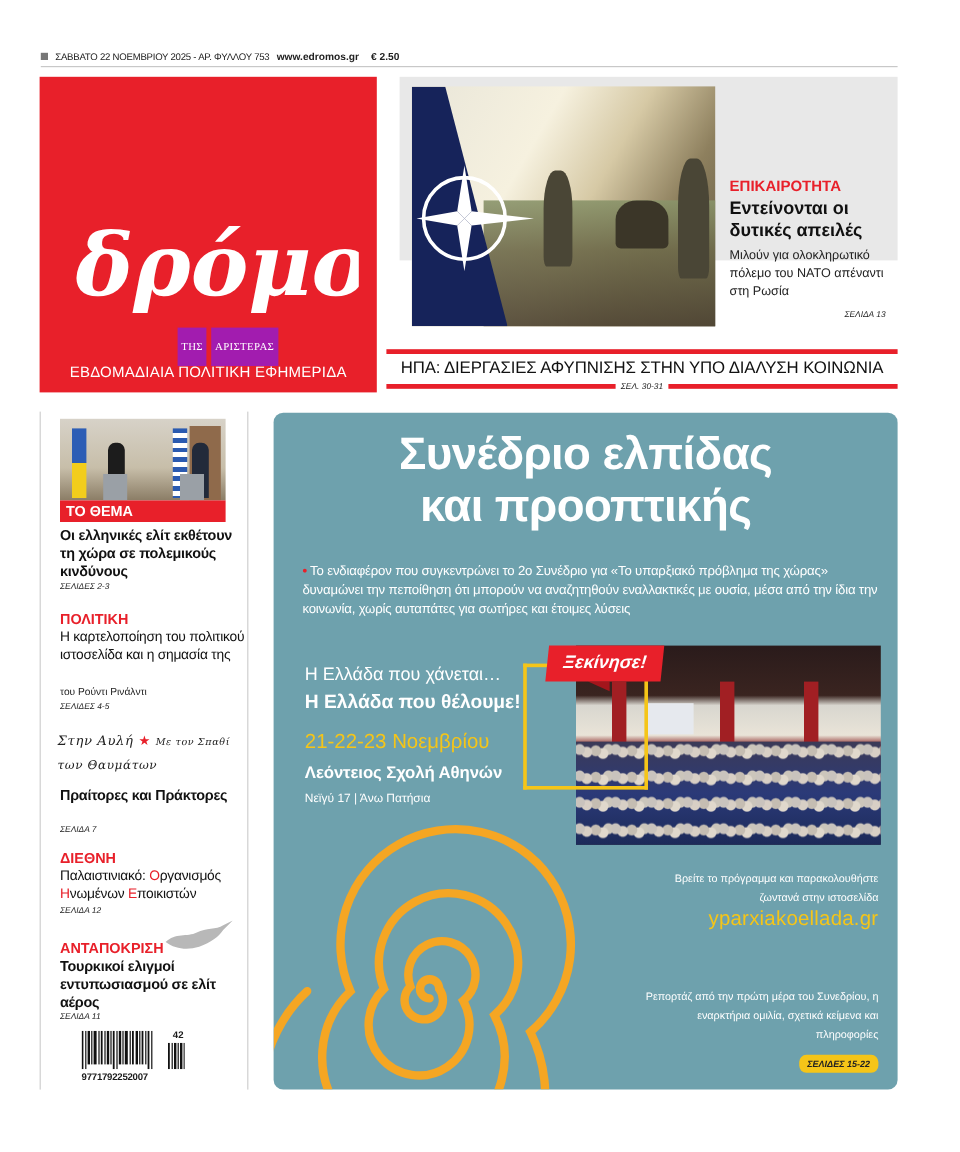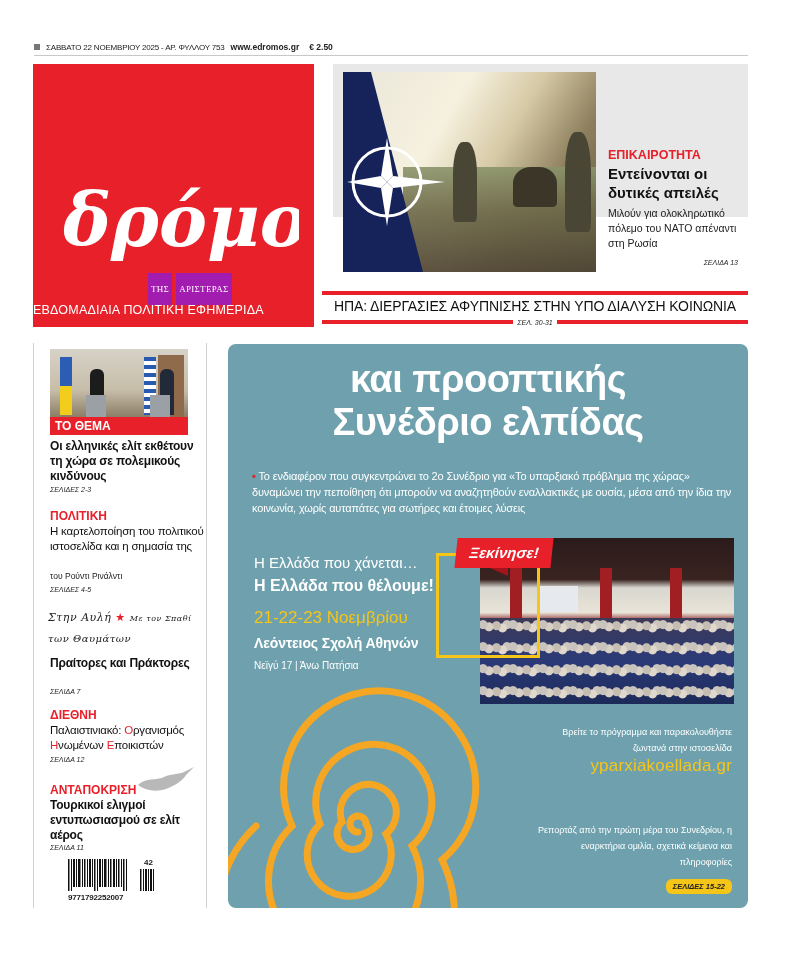--- a/index.html
+++ b/index.html
@@ -13,21 +13,21 @@
     .dateline .site { font-weight: bold; font-size: 8.5px; }
     .dateline .price { font-weight: bold; font-size: 8.5px; margin-left: 4px; }
     .dateline-rule { position: absolute; left: 34px; top: 55px; width: 714px; height: 1px; background: #c8c8c8; }
 
     
     .masthead { position: absolute; left: 33px; top: 64px; width: 281px; height: 263px; background: #e8202a; }
     .logo-word { position: absolute; left: 26px; top: 120px; width: 240px; height: 90px; }
     .logo-word svg { width: 100%; height: 100%; }
     .logo-tag { position: absolute; left: 115px; top: 209px; display: flex; gap: 4px; }
     .logo-tag span { background: #a21caf; color: #fff; font-family: "Liberation Serif", serif; font-size: 9px; padding: 11px 3px; letter-spacing: 0.3px; }
-    .masthead-sub { position: absolute; left: 0; right: 0; top: 239px; color: #fff; font-size: 12.5px; letter-spacing: 0.2px; }
+    .masthead-sub { position: absolute; left: 0; right: 0; top: 239px; text-align: center; color: #fff; font-size: 12.5px; letter-spacing: 0.2px; }
 
     
     .topstory { position: absolute; left: 333px; top: 64px; width: 415px; height: 153px; background: #e8e8e8; }
     .topstory-img { position: absolute; left: 10px; top: 8px; width: 253px; height: 200px; overflow: hidden; background: linear-gradient(120deg, #e9e6d9 0%, #f6f1df 35%, #d6c9a5 55%, #8e805e 75%, #5b5340 100%); }
     .topstory-img .nato-panel { position: absolute; left: 0; top: 0; width: 80px; height: 200px; background: #16235a; clip-path: polygon(0 0, 35% 0, 100% 100%, 0 100%); }
     .topstory-img .nato-star { position: absolute; left: 4px; top: 60px; width: 100px; height: 100px; }
     .topstory-img .field { position: absolute; left: 60px; top: 95px; width: 200px; height: 105px; background: linear-gradient(180deg, #8a946a 0%, #6e6a4a 40%, #4f4534 100%); opacity: 0.9; }
     .topstory-img .soldier { position: absolute; background: #4a4636; border-radius: 40% 40% 10% 10%; }
     .topstory-kicker { position: absolute; left: 275px; top: 84px; color: #e8202a; font-weight: bold; font-size: 12.5px; }
     .topstory-title { position: absolute; left: 275px; top: 100px; width: 140px; font-weight: bold; font-size: 15px; line-height: 19px; color: #111; }
@@ -218,22 +218,22 @@
         <rect x="10" y="0" width="2" height="22"></rect>
         <rect x="13" y="0" width="1" height="22"></rect>
       </g>
   </svg>
   <div class="issue-num">42</div>
   <div class="barcode-num">9771792252007</div>
 </div>
 
 <div class="panel">
   <div class="panel-title">
+    <div>Συνέδριο ελπίδας</div>
     <div>και προοπτικής</div>
-    <div>Συνέδριο ελπίδας</div>
   </div>
   <div class="panel-lead">
     <span class="bullet">•</span>
     <span>Το ενδιαφέρον που συγκεντρώνει το 2ο Συνέδριο για «Το υπαρξιακό πρόβλημα της χώρας» δυναμώνει την πεποίθηση ότι μπορούν να αναζητηθούν εναλλακτικές με ουσία, μέσα από την ίδια την κοινωνία, χωρίς αυταπάτες για σωτήρες και έτοιμες λύσεις</span>
   </div>
 
   <div class="hall-img">
     <div class="curtain" style="left:30px;"></div>
     <div class="curtain" style="left:120px;"></div>
     <div class="curtain" style="left:190px;"></div>

